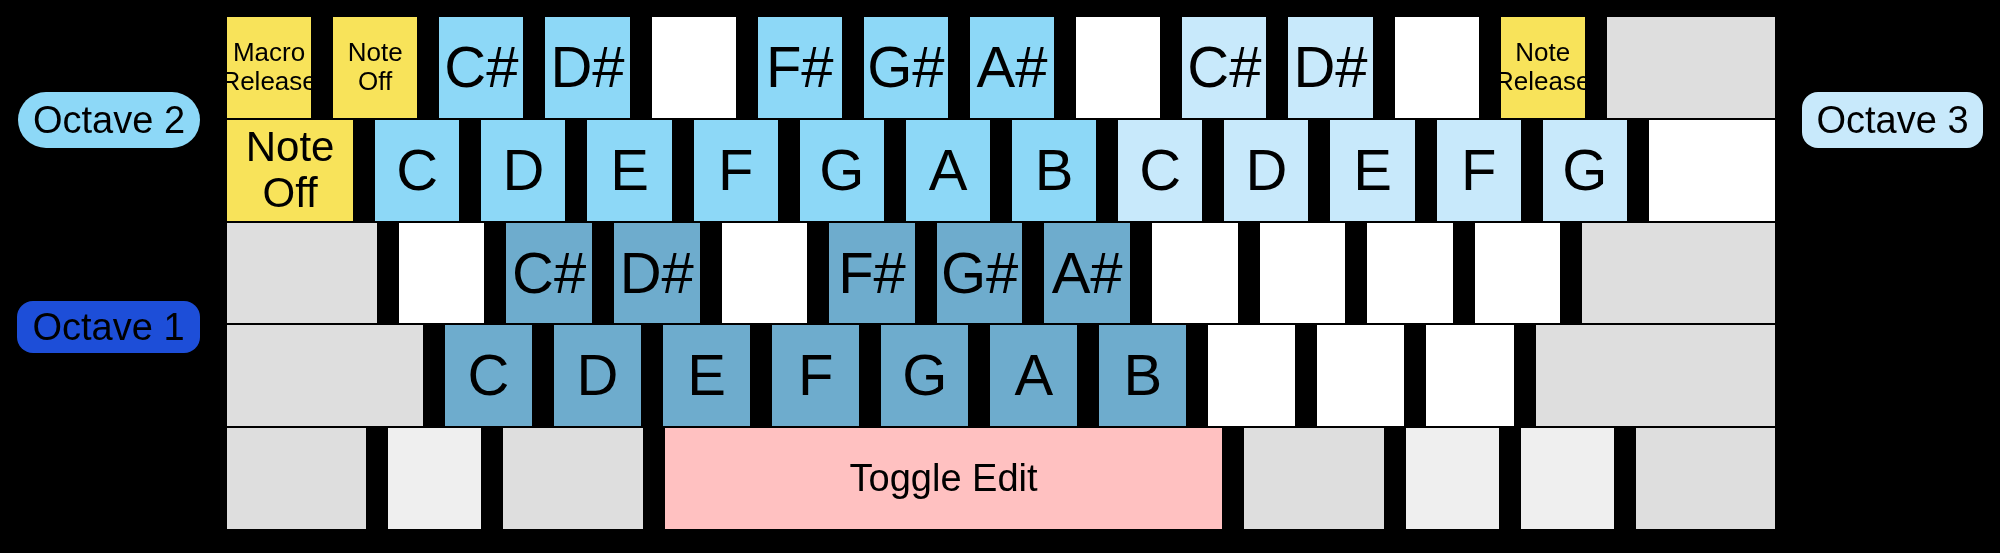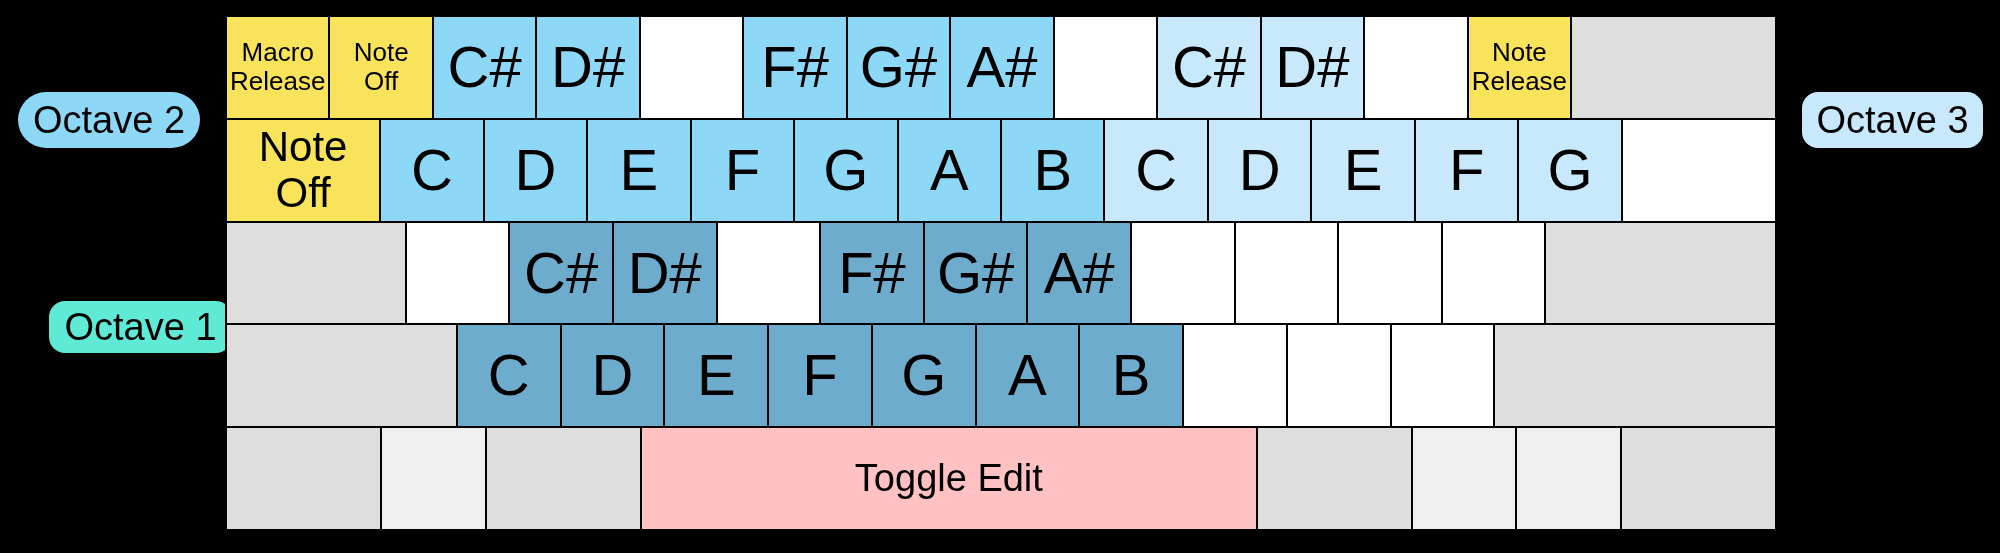--- a/index.html
+++ b/index.html
@@ -4,21 +4,21 @@
 <style>
   html,body{margin:0;padding:0;background:#000;}
   .stage{
     position:relative;width:2000px;height:553px;background:#000;
     font-family:"Liberation Sans",sans-serif;color:#000;overflow:hidden;
   }
   .keyboard{
     position:absolute;left:225px;top:15px;width:1550px;height:514px;
     display:flex;flex-direction:column;border:1px solid #000;
   }
-  .kb-row{display:flex;flex:1 1 0;min-height:0;}
+  .kb-row{display:flex;flex:1 1 0;min-height:0;gap:20px;}
   .key{
     box-sizing:border-box;border:1.5px solid #000;
     display:flex;align-items:center;justify-content:center;
     text-align:center;font-size:58px;line-height:1.08;
     white-space:pre-line;overflow:hidden;user-select:none;
   }
   .key.small{font-size:26px;line-height:1.15;}
   .key.medium{font-size:42px;line-height:1.1;}
   .key.toggle{font-size:38px;}
   .badge{
@@ -27,21 +27,21 @@
   }
   .badge.oct2{left:18px;top:92px;width:182px;height:56px;}
   .badge.oct1{left:17px;top:301px;width:183px;height:52px;}
   .badge.oct3{left:1802px;top:92px;width:181px;height:56px;}
 </style>
 </head>
 <body>
 
 <div class="stage">
   <div class="badge oct2" style="background: rgb(141, 216, 247); border-radius: 28px;">Octave 2</div>
-  <div class="badge oct1" style="background: #5eead4; margin-left: 32px;">Octave 1</div>
+  <div class="badge oct1" style="background: #1d4ed8;">Octave 1</div>
   <div class="badge oct3" style="background: rgb(200, 233, 251);">Octave 3</div>
 
   <div class="keyboard">
       <div class="kb-row">
         <div class="key small" style="flex: 1 1 0px; background: rgb(248, 227, 90);">Macro
 Release</div>
         <div class="key small" style="flex: 1 1 0px; background: rgb(248, 227, 90);">Note
 Off</div>
         <div class="key" style="flex: 1 1 0px; background: rgb(141, 216, 247);">C#</div>
         <div class="key" style="flex: 1 1 0px; background: rgb(141, 216, 247);">D#</div>

